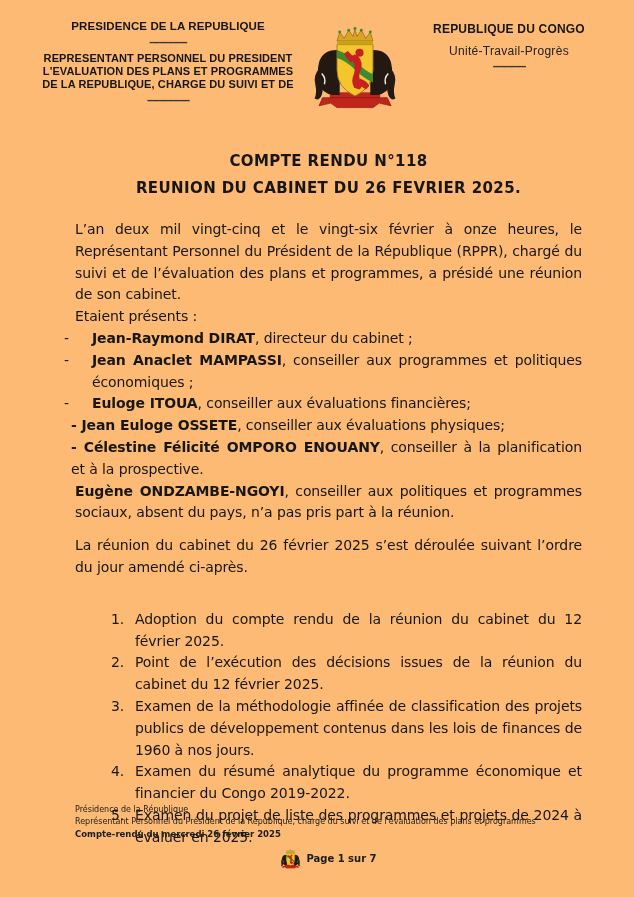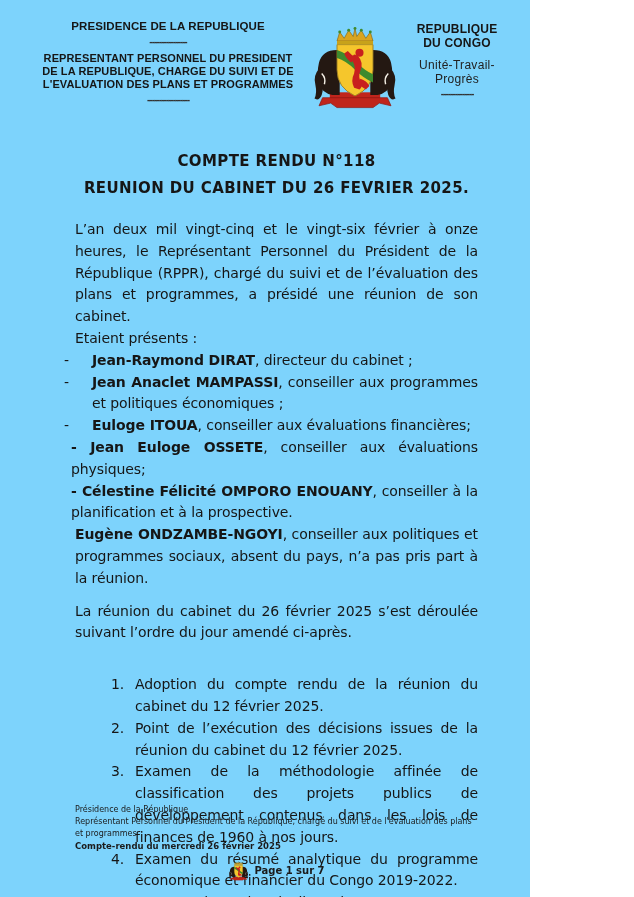--- a/index.html
+++ b/index.html
@@ -1,19 +1,19 @@
 <!DOCTYPE html>
 <html lang="fr"><head>
 <meta charset="utf-8">
 <style>
   html,body{margin:0;padding:0;background:#fff;}
   .page{
     position:relative;
-    width:530px;height:897px;
-    background:#7dd3fc;
+    width:634px;height:897px;
+    background:#fdba74;
     overflow:hidden;
     color:#161616;
     font-family:"DejaVu Sans", sans-serif;
   }
   
   .hdr{
     display:flex;
     align-items:flex-start;
     padding:20px 30px 0 40px;
     font-family:"Liberation Sans", sans-serif;
@@ -140,22 +140,22 @@
 </svg>
 
 <div class="page">
 
   <header class="hdr">
     <div class="hdr-left">
       <div class="hl-title">PRESIDENCE DE LA REPUBLIQUE</div>
       <div class="sep">----------------</div>
       <div>
         <div>REPRESENTANT PERSONNEL DU PRESIDENT</div>
+        <div>L'EVALUATION DES PLANS ET PROGRAMMES</div>
         <div>DE LA REPUBLIQUE, CHARGE DU SUIVI ET DE</div>
-        <div>L'EVALUATION DES PLANS ET PROGRAMMES</div>
       </div>
       <div class="sep">------------------</div>
     </div>
 
     <div class="hdr-emblem">
       <svg viewBox="0 0 100 100" width="90" height="92">
           <use href="#arms"></use>
         </svg>
     </div>
 

